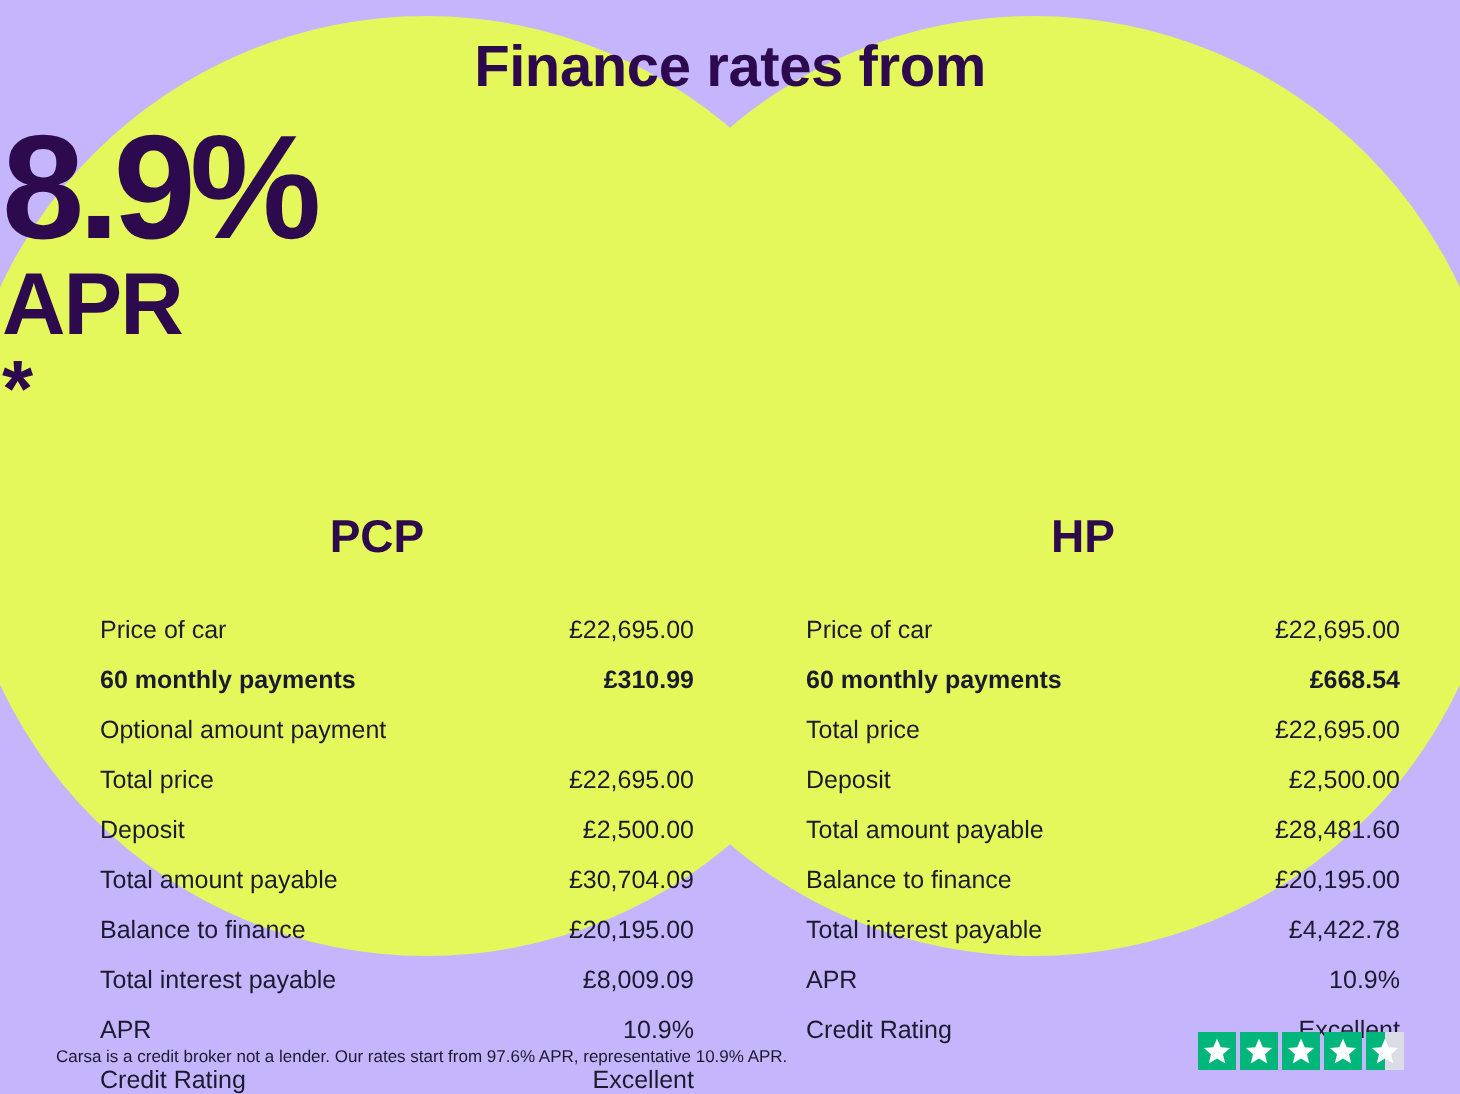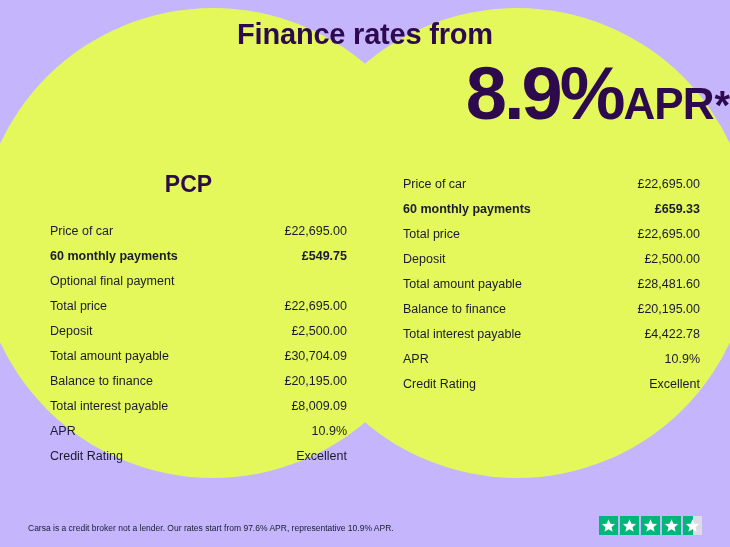--- a/index.html
+++ b/index.html
@@ -39,22 +39,23 @@
     color: #2d0a4e;
     font-size: 29px;
     font-weight: bold;
     letter-spacing: -0.2px;
   }
   .rate-line {
     margin-top: 6px;
     color: #2d0a4e;
     display: flex;
     align-items: baseline;
-    justify-content: flex-end;
+    justify-content: space-between;
     line-height: 1;
+    flex-direction: column;
   }
   .rate-big {
     font-size: 74px;
     font-weight: bold;
     letter-spacing: -3px;
   }
   .rate-apr {
     font-size: 44px;
     font-weight: bold;
     letter-spacing: -1px;
@@ -162,24 +163,24 @@
 
       <div class="col">
         <div class="col-title">PCP</div>
 
         <div class="row">
           <span class="label">Price of car</span>
           <span class="value">£22,695.00</span>
         </div>
         <div class="row bold">
           <span class="label">60 monthly payments</span>
-          <span class="value">£549.75</span>
-        </div>
-        <div class="row">
-          <span class="label">Optional final payment</span>
+          <span class="value">£310.99</span>
+        </div>
+        <div class="row">
+          <span class="label">Optional amount payment</span>
           <span class="value"></span>
         </div>
         <div class="row">
           <span class="label">Total price</span>
           <span class="value">£22,695.00</span>
         </div>
         <div class="row">
           <span class="label">Deposit</span>
           <span class="value">£2,500.00</span>
         </div>
@@ -199,28 +200,29 @@
           <span class="label">APR</span>
           <span class="value">10.9%</span>
         </div>
         <div class="row">
           <span class="label">Credit Rating</span>
           <span class="value">Excellent</span>
         </div>
       </div>
 
       <div class="col">
+        <div class="col-title">HP</div>
 
         <div class="row">
           <span class="label">Price of car</span>
           <span class="value">£22,695.00</span>
         </div>
         <div class="row bold">
           <span class="label">60 monthly payments</span>
-          <span class="value">£659.33</span>
+          <span class="value">£668.54</span>
         </div>
         <div class="row">
           <span class="label">Total price</span>
           <span class="value">£22,695.00</span>
         </div>
         <div class="row">
           <span class="label">Deposit</span>
           <span class="value">£2,500.00</span>
         </div>
         <div class="row">

